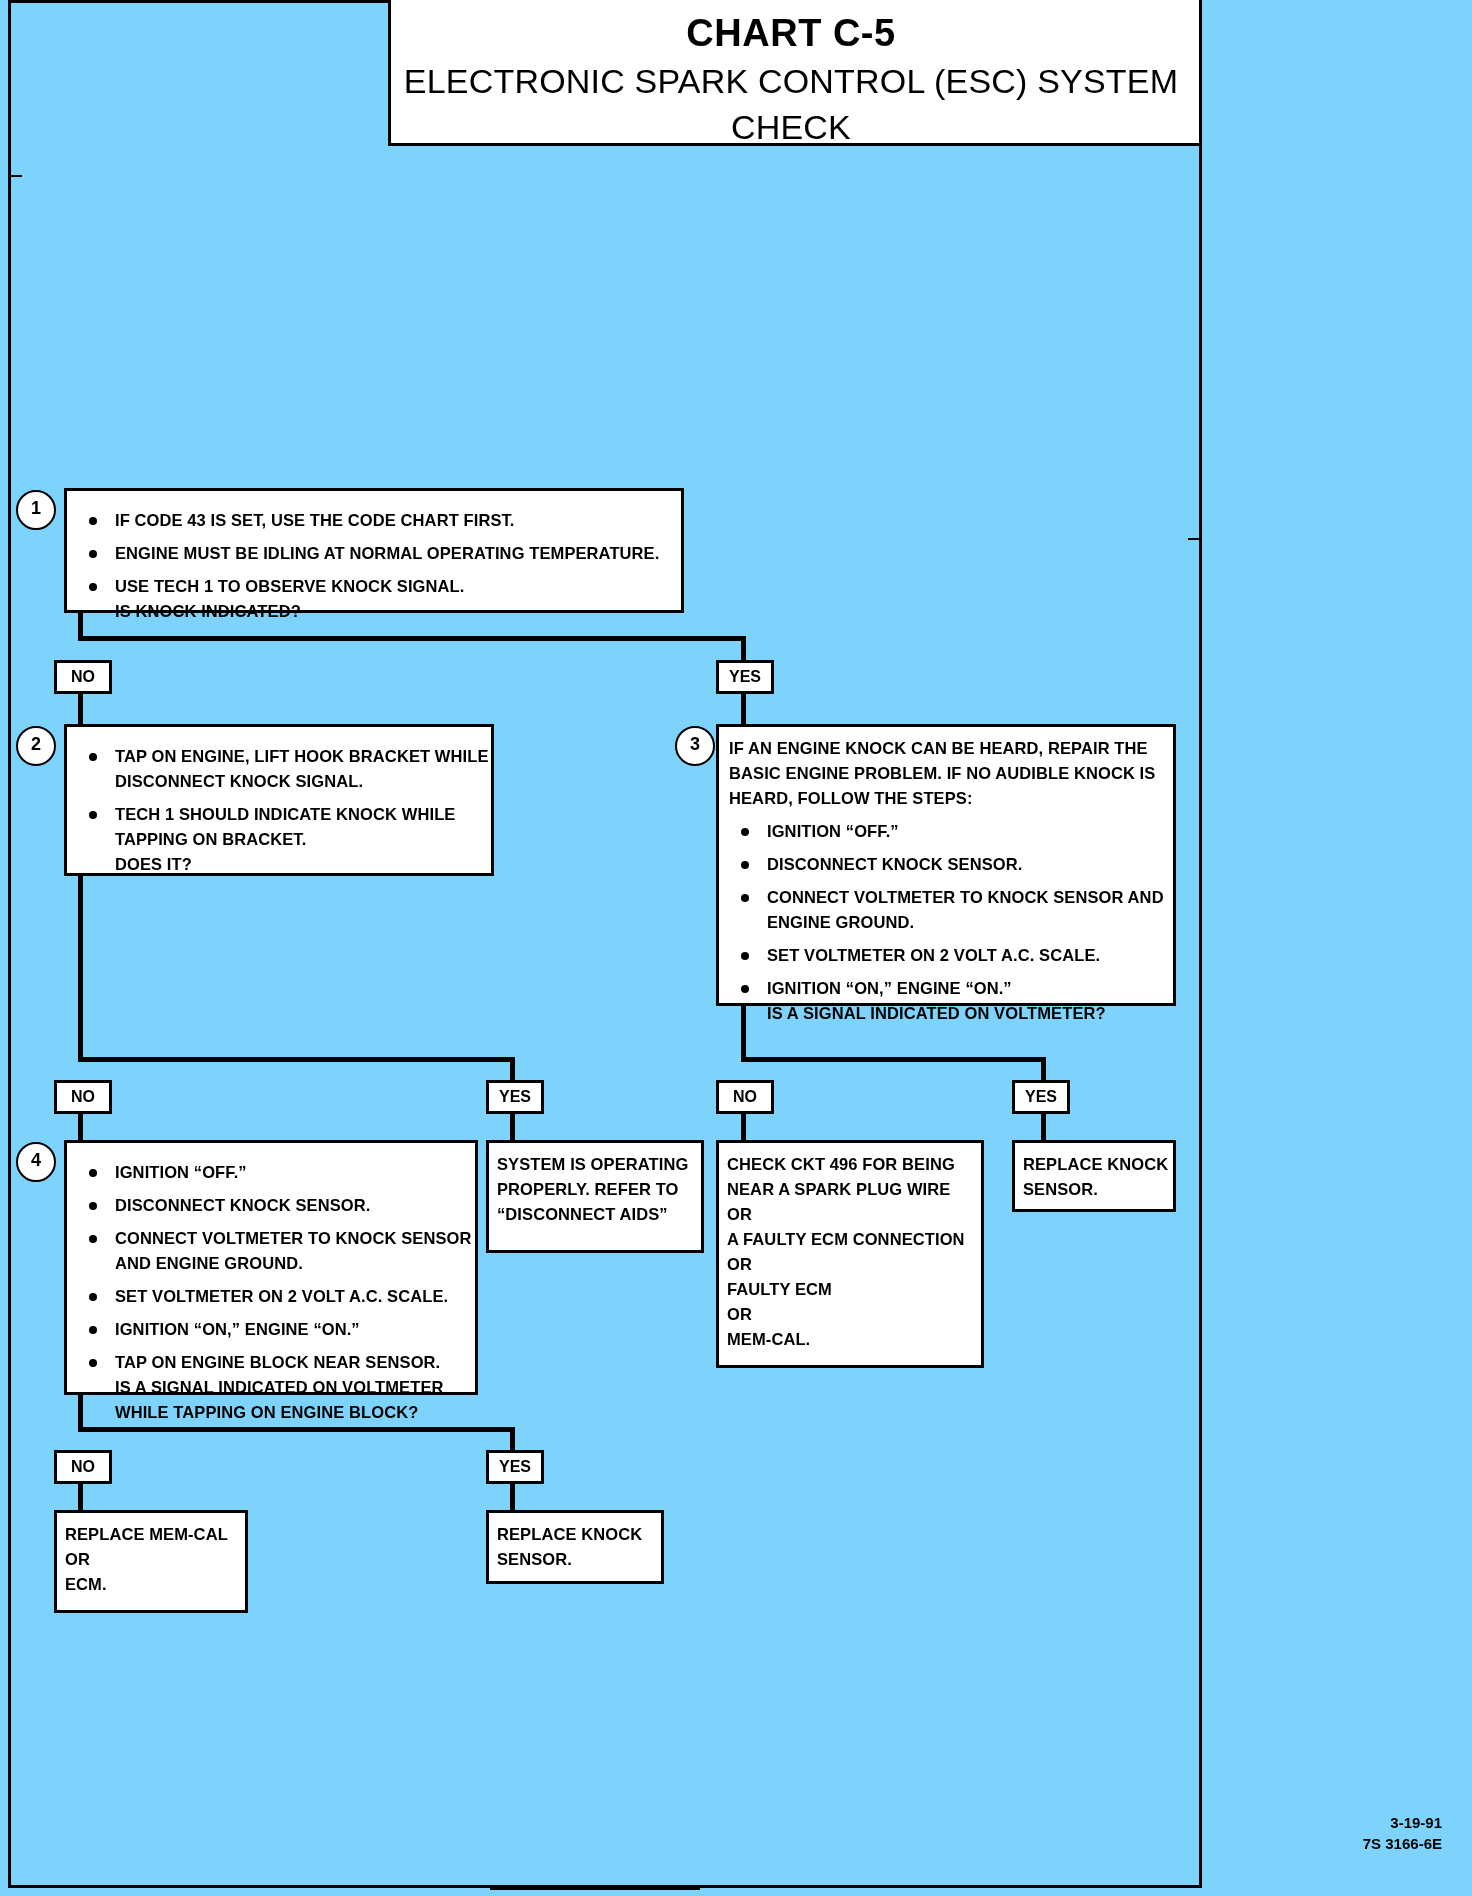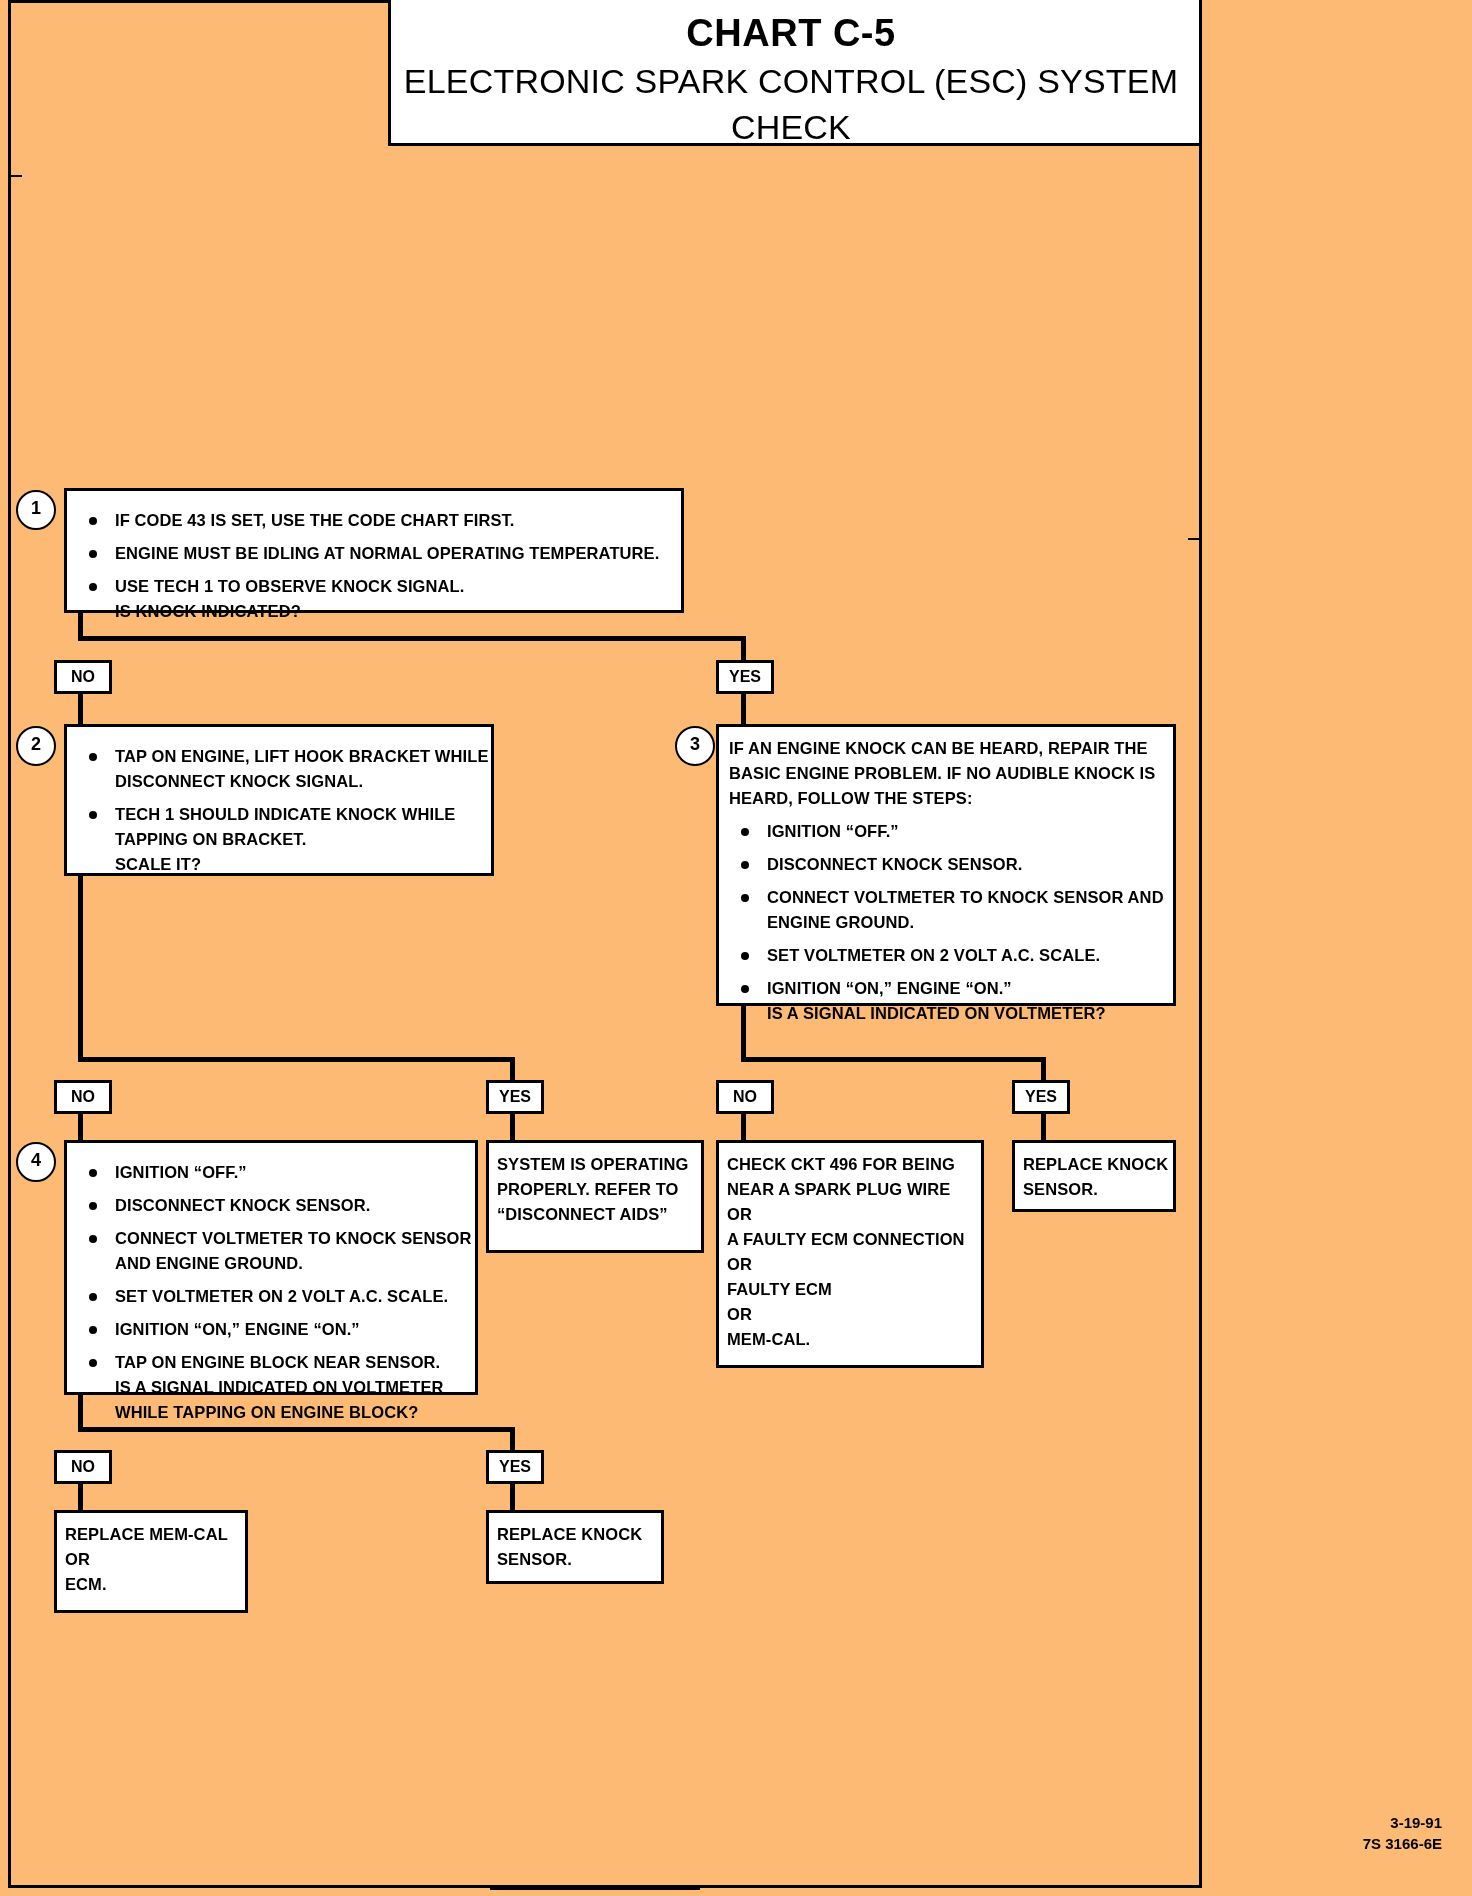--- a/index.html
+++ b/index.html
@@ -7,21 +7,21 @@
     padding: 0;
     background: #ffffff;
   }
   body {
     font-family: "Liberation Sans", sans-serif;
   }
   #page {
     position: relative;
     width: 1472px;
     height: 1896px;
-    background: #fdba74;
+    background: #7dd3fc;
     overflow: hidden;
   }
 
   
   .page-border-left {
     position: absolute;
     left: 8px; top: 0px;
     width: 3px; height: 1888px;
     background: #000;
   }
@@ -212,21 +212,21 @@
   <div class="ln" style="left:741px; top:694px; width:5px; height:32px;"></div>
 
   <div class="step-circle" style="left:16px; top:726px;">2</div>
   <div class="box" style="left:64px; top:724px; width:430px; height:152px;">
     <div class="box-inner">
       <div class="btxt">
         <span class="bullet-row"><span class="dot"></span><span>TAP ON ENGINE, LIFT HOOK BRACKET WHILE</span></span>
         <span class="cont">DISCONNECT KNOCK SIGNAL.</span>
         <span class="bullet-row"><span class="dot"></span><span>TECH 1 SHOULD INDICATE KNOCK WHILE</span></span>
         <span class="cont">TAPPING ON BRACKET.</span>
-        <span class="cont">SCALE IT?</span>
+        <span class="cont">DOES IT?</span>
       </div>
     </div>
   </div>
 
   <div class="step-circle" style="left:675px; top:726px;">3</div>
   <div class="box" style="left:716px; top:724px; width:460px; height:282px;">
     <div class="box-inner">
       <div class="btxt">
         <span class="plain">IF AN ENGINE KNOCK CAN BE HEARD, REPAIR THE</span>
         <span class="plain">BASIC ENGINE PROBLEM.  IF NO AUDIBLE KNOCK IS</span>

